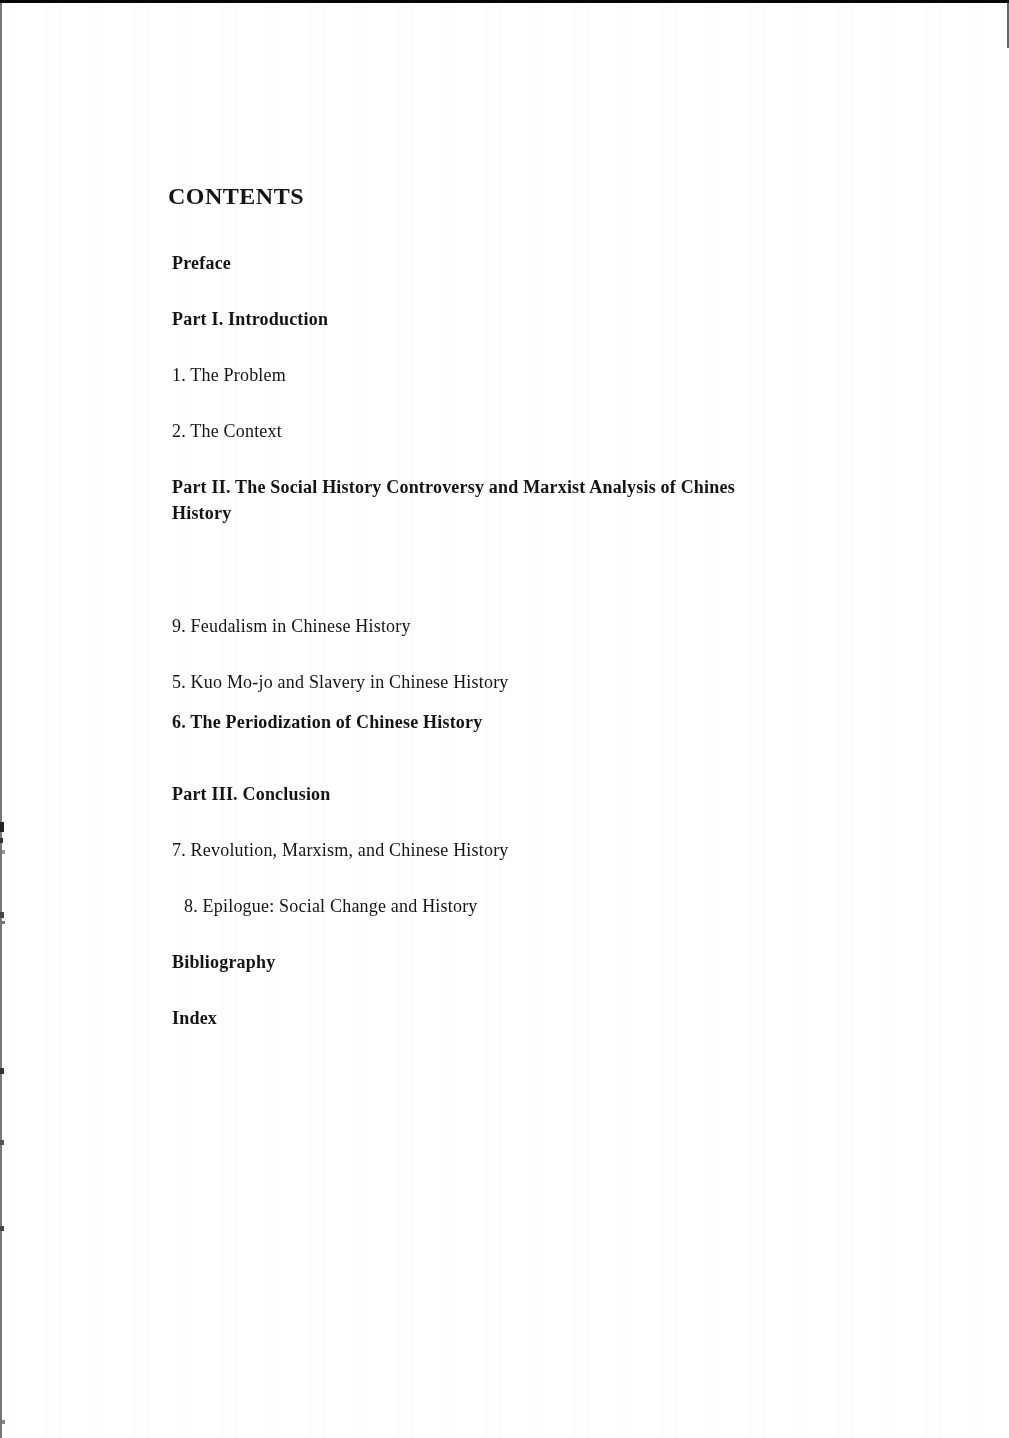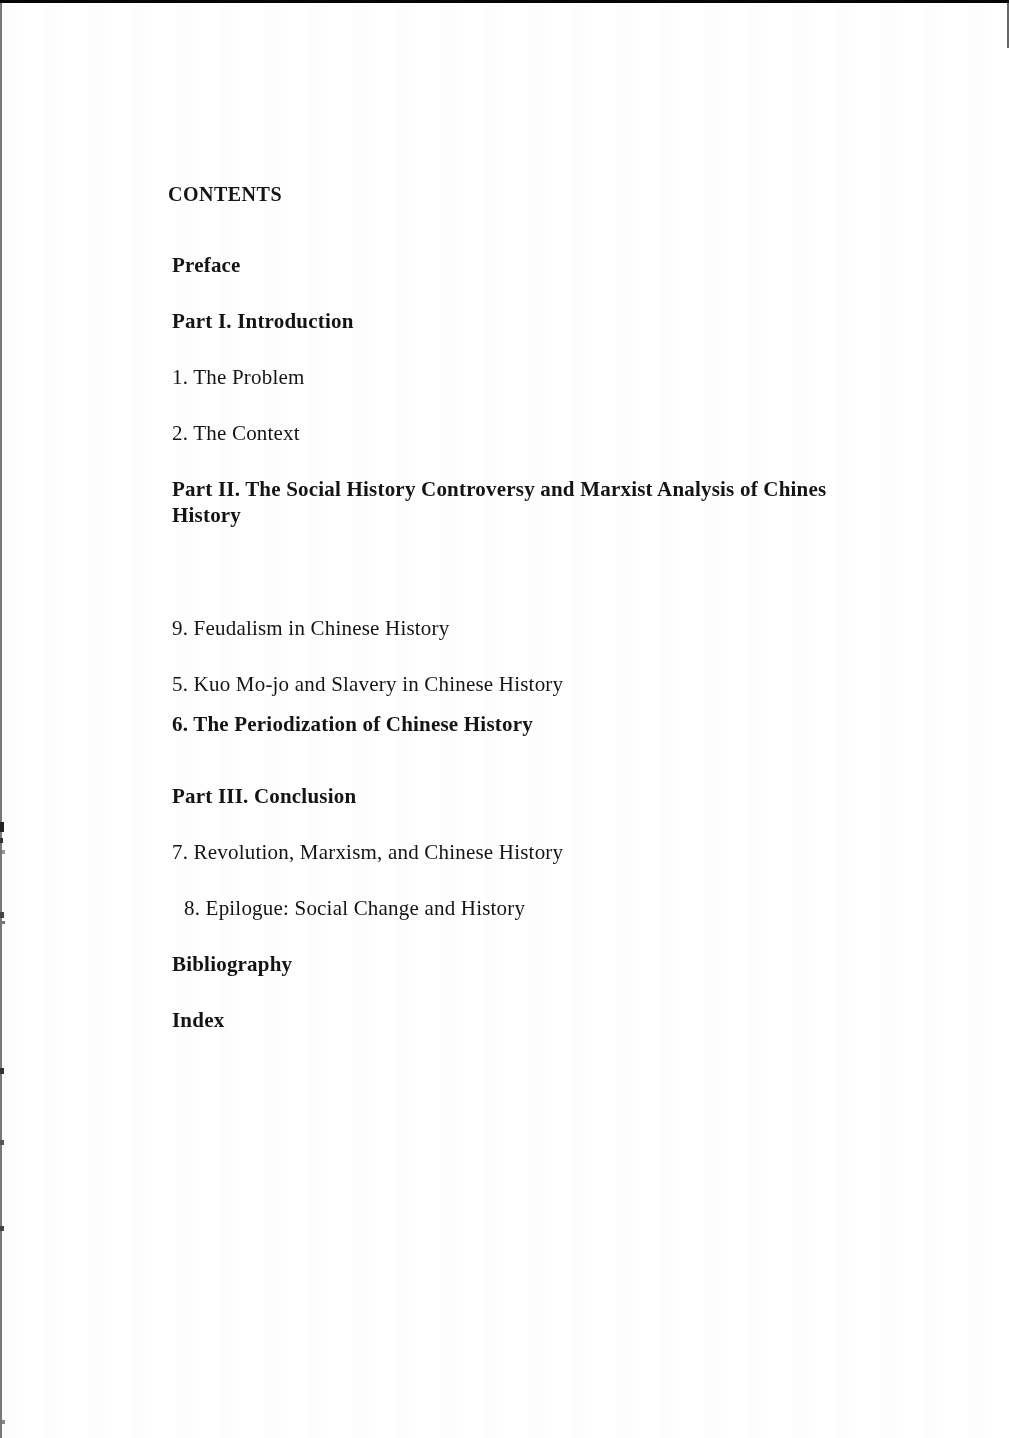--- a/index.html
+++ b/index.html
@@ -42,27 +42,27 @@
   .speck {
     position: absolute;
     background: #222;
   }
   
   .line {
     position: absolute;
     left: 172px;
     white-space: nowrap;
     color: #141414;
-    font-size: 21px;
+    font-size: 18px;
     line-height: 1.15;
     letter-spacing: 0.2px;
   }
   .line.title {
     left: 168px;
-    font-size: 20px;
+    font-size: 24px;
     font-weight: bold;
     letter-spacing: 0.5px;
   }
   .line.bold {
     font-weight: bold;
   }
 </style>
 </head>
 <body>
 

